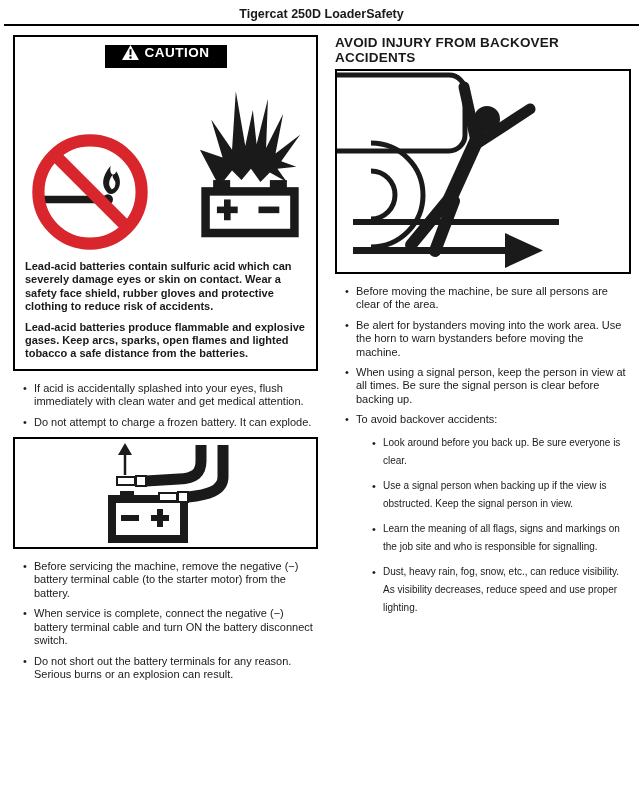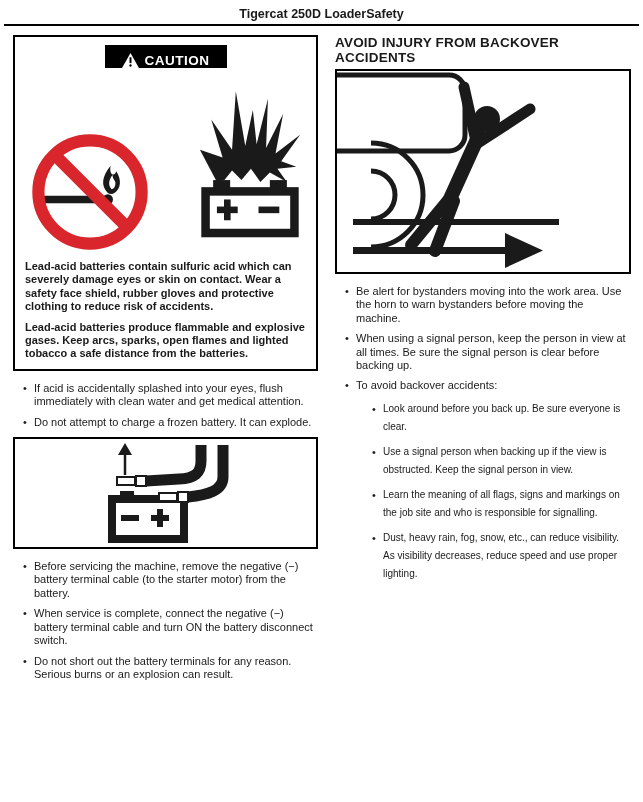--- a/index.html
+++ b/index.html
@@ -9,21 +9,21 @@
   .hdr{display:flex;justify-content:center;align-items:flex-end;
        padding:7px 13px 0 13px;font-weight:bold;font-size:12.5px;line-height:14px;}
   .hdr-rule{border-top:2px solid #000;margin:3px 4px 0 4px;}
   
   .cols{display:flex;gap:17px;padding:9px 12px 0 13px;align-items:flex-start;}
   .col-l{width:305px;flex:none;}
   .col-r{width:296px;flex:none;}
   
   .cbox{border:2px solid #000;padding:8px 10px 8px 10px;}
   .banner{width:122px;height:23px;margin:0 auto;background:#000;color:#fff;
-          display:flex;align-items:flex-end;justify-content:center;gap:6px;}
+          display:flex;align-items:flex-start;justify-content:center;gap:6px;}
   .banner .lbl{font-weight:bold;font-size:13.5px;letter-spacing:.5px;}
   .art{height:182px;display:flex;justify-content:space-between;align-items:flex-end;
        padding:0 4px;margin-top:3px;}
   .art .nosmoke{margin-bottom:0;}
   .art .explode{margin-bottom:14px;}
   .cbox p{font-weight:bold;font-size:11px;line-height:13.4px;margin:7px 0 0 0;}
   
   ul.bul{list-style:none;margin:11px 0 0 0;padding:0 0 0 9px;}
   ul.bul li{position:relative;padding-left:12px;font-size:11px;line-height:13.4px;
             margin:0 0 7px 0;}
@@ -135,20 +135,21 @@
             <path d="M112 128 L 74 174" stroke-width="12"></path>
             <path d="M117 130 L 98 180" stroke-width="12"></path>
           </g>
           <rect x="16" y="148" width="206" height="6" fill="#1a1a1a"></rect>
           <rect x="16" y="176" width="156" height="7" fill="#1a1a1a"></rect>
           <polygon points="168,162 206,179.5 168,197" fill="#1a1a1a"></polygon>
         </svg>
       </div>
 
       <ul class="bul">
+        <li><span>Before moving the machine, be sure all persons are clear of the area.</span></li>
         <li><span>Be alert for bystanders moving into the work area. Use the horn to warn bystanders before moving the machine.</span></li>
         <li><span>When using a signal person, keep the person in view at all times. Be sure the signal person is clear before backing up.</span></li>
         <li>
           <span>To avoid backover accidents:</span>
           <ul class="sub">
             <li><span>Look around before you back up. Be sure everyone is clear.</span></li>
             <li><span>Use a signal person when backing up if the view is obstructed. Keep the signal person in view.</span></li>
             <li><span>Learn the meaning of all flags, signs and markings on the job site and who is responsible for signalling.</span></li>
             <li><span>Dust, heavy rain, fog, snow, etc., can reduce visibility. As visibility decreases, reduce speed and use proper lighting.</span></li>
           </ul>

